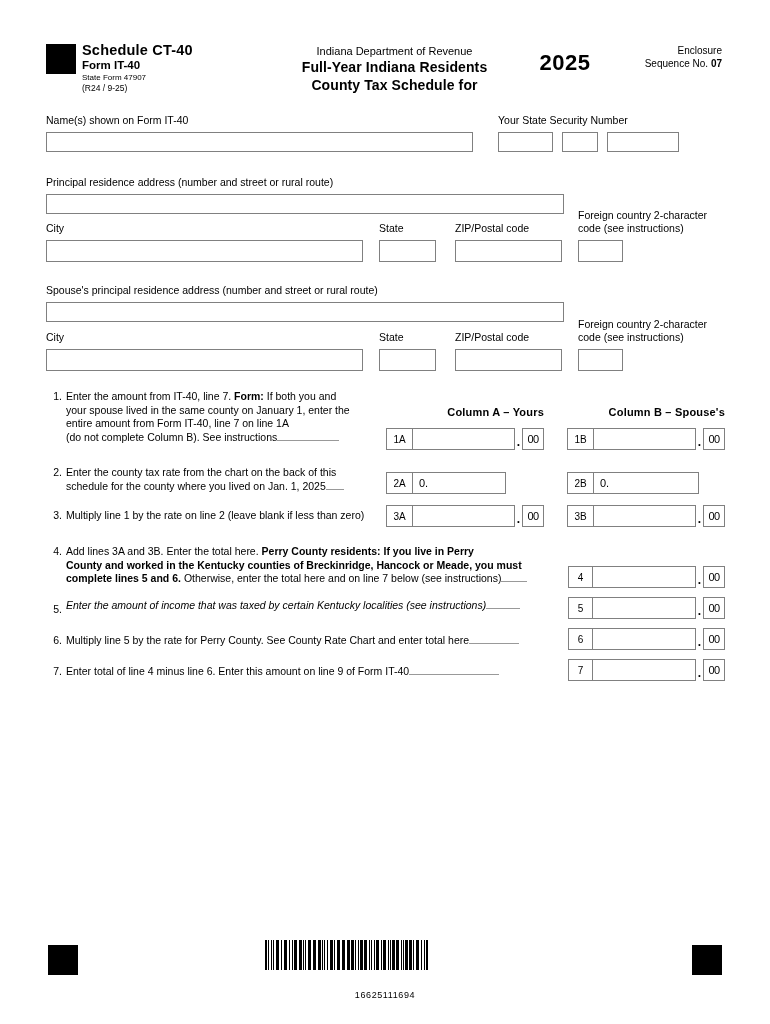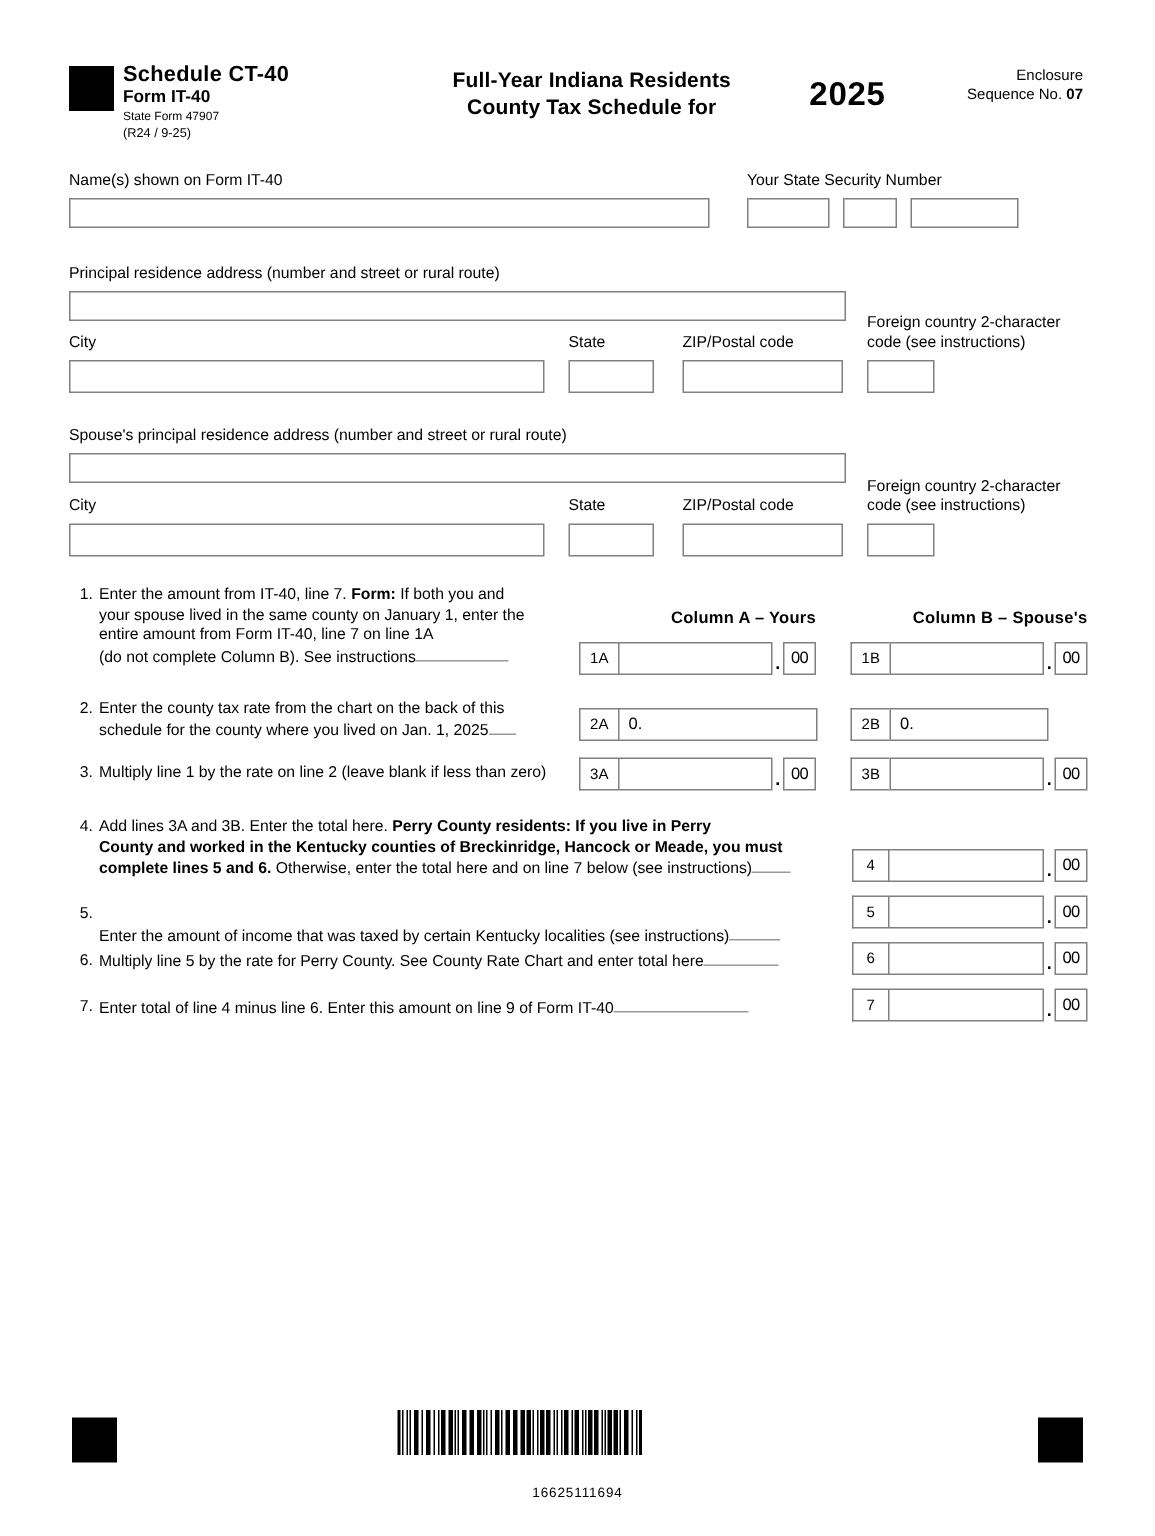--- a/index.html
+++ b/index.html
@@ -129,20 +129,21 @@
   <div class="abs hdr-blackbox"></div>
 
   <div class="abs hdr-left">
     <div class="hdr-sched">Schedule CT-40</div>
     <div class="hdr-form">Form IT-40</div>
     <div class="hdr-stateform">State Form 47907</div>
     <div class="hdr-rev">(R24 / 9-25)</div>
   </div>
 
   <div class="abs hdr-center">
+    <div class="hdr-dept">Indiana Department of Revenue</div>
     <div class="hdr-title">Full-Year Indiana Residents</div>
     <div class="hdr-title">County Tax Schedule for</div>
   </div>
 
   <div class="abs hdr-year">2025</div>
 
   <div class="abs hdr-enc">
     <div>Enclosure</div>
     <div><span>Sequence No.</span> <b>07</b></div>
   </div>
@@ -214,21 +215,21 @@
     <div class="amt-dot">.</div>
     <div class="amt-cents">00</div>
   </div>
 
   <div class="abs lnum" style="left:46px; top:466px; width:16px;">2.</div>
   <div class="abs ltext" style="left:66px; top:466px; width:320px;">
     <span>Enter the county tax rate from the chart on the back of this</span><br>
     <span>schedule for the county where you lived on Jan. 1, 2025</span><span class="leader" style="width:18px;"></span>
   </div>
 
-  <div class="abs amt-wrap" style="left:386px; top:472px; width:159px;justify-content:flex-end;">
+  <div class="abs amt-wrap" style="left:386px; top:472px; width:120px;justify-content:flex-end;">
     <div class="amt-tag" style="width:26px;">2A</div>
     <div class="amt-main">0.</div>
   </div>
   <div class="abs amt-wrap" style="left:567px; top:472px; width:132px;">
     <div class="amt-tag" style="width:26px;">2B</div>
     <div class="amt-main">0.</div>
   </div>
 
   <div class="abs lnum" style="left:46px; top:509px; width:16px;">3.</div>
   <div class="abs ltext" style="left:66px; top:509px; width:320px;">Multiply line 1 by the rate on line 2 (leave blank if less than zero)</div>
@@ -254,21 +255,21 @@
   </div>
 
   <div class="abs amt-wrap" style="left:568px; top:566px; width:157px;">
     <div class="amt-tag" style="width:24px;">4</div>
     <div class="amt-main"></div>
     <div class="amt-dot">.</div>
     <div class="amt-cents">00</div>
   </div>
 
   <div class="abs lnum" style="left:46px; top:603px; width:16px;">5.</div>
-  <div class="abs ltext" style="left:66px; top:617px; width:500px;">
+  <div class="abs ltext" style="left:66px; top:599px; width:500px;font-style:italic;">
     <span>Enter the amount of income that was taxed by certain Kentucky localities (see instructions)</span><span class="leader" style="width:34px;"></span>
   </div>
   <div class="abs amt-wrap" style="left:568px; top:597px; width:157px;">
     <div class="amt-tag" style="width:24px;">5</div>
     <div class="amt-main"></div>
     <div class="amt-dot">.</div>
     <div class="amt-cents">00</div>
   </div>
 
   <div class="abs lnum" style="left:46px; top:634px; width:16px;">6.</div>

